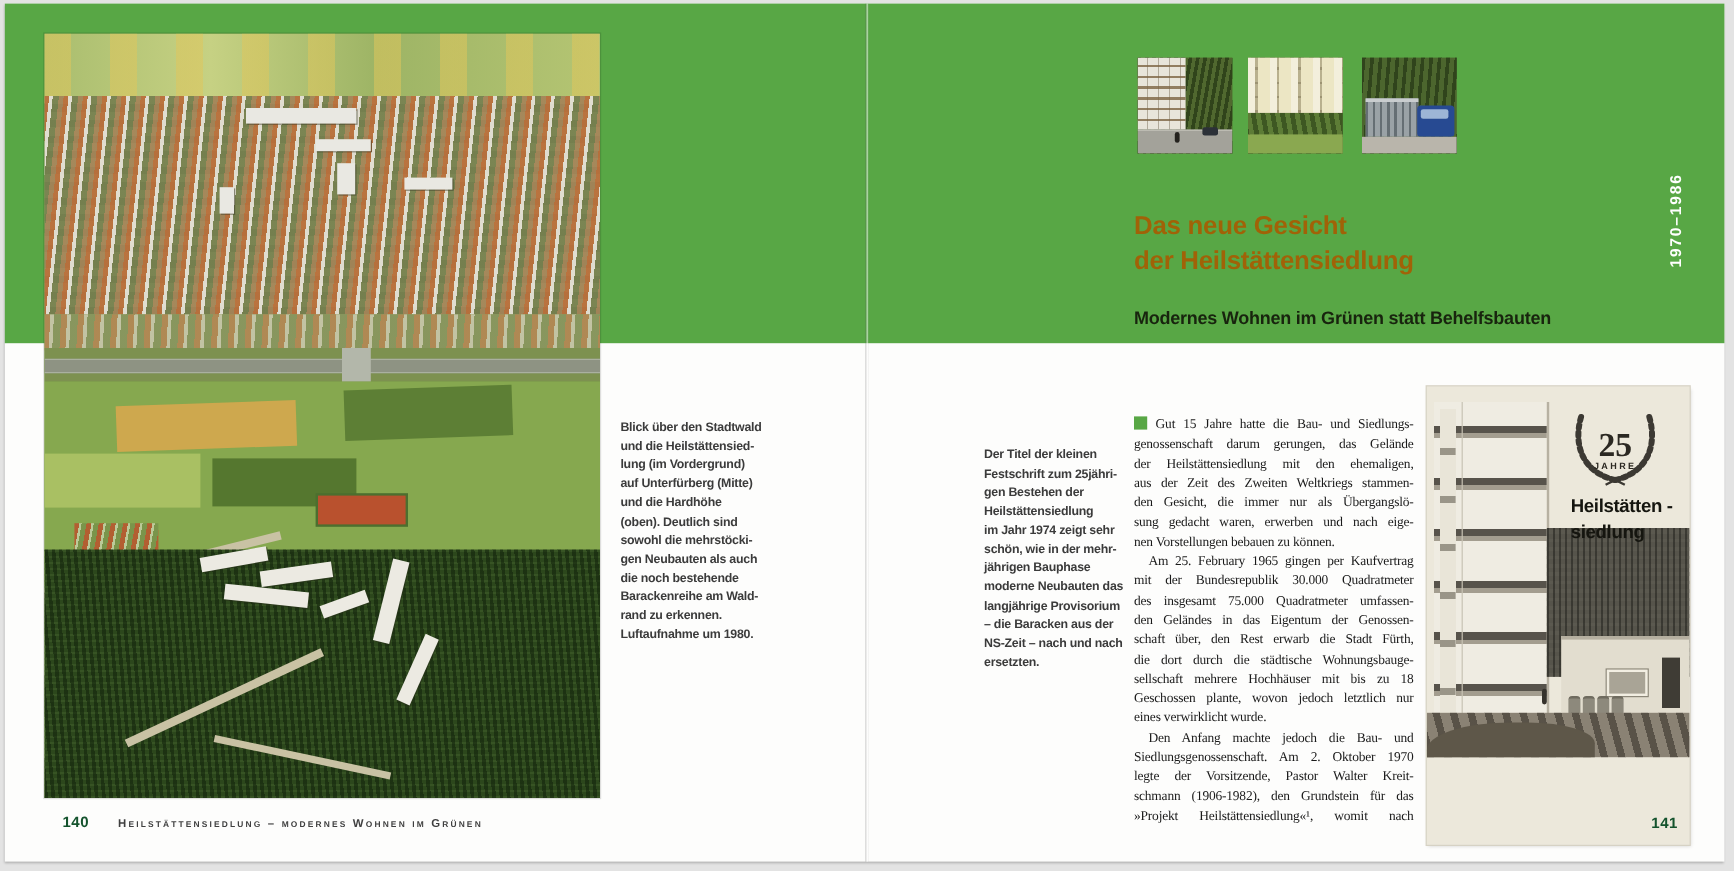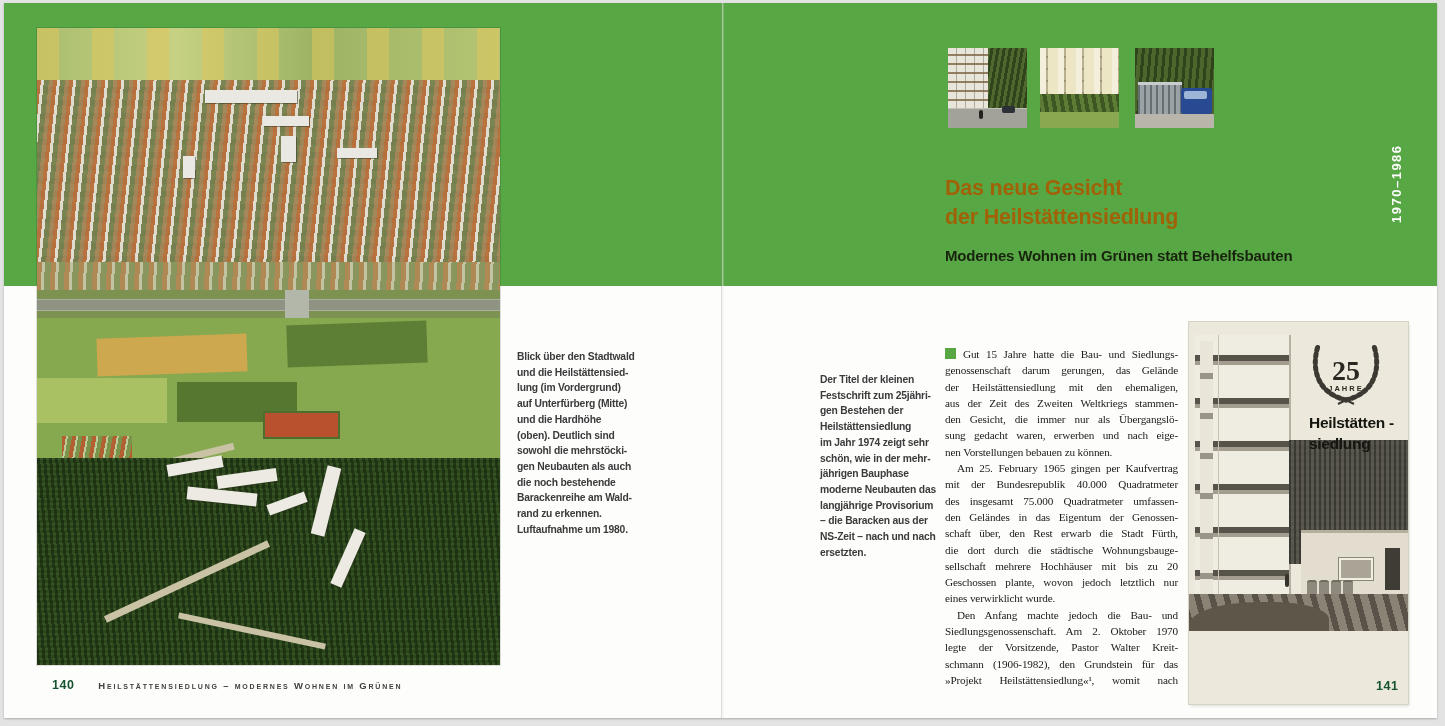--- a/index.html
+++ b/index.html
@@ -96,21 +96,21 @@
   .t3{left:1131px;background:
       repeating-linear-gradient(95deg,rgba(20,34,10,.5) 0 3px,transparent 3px 7px),#4c662e;}
   .t3 .garage{position:absolute;left:3px;top:34px;width:44px;height:32px;border-top:3px solid #c9cdcf;background:
       repeating-linear-gradient(90deg,rgba(58,68,74,.55) 0 2px,transparent 2px 6px),#9aa2a6;}
   .t3 .van{position:absolute;left:46px;top:40px;width:31px;height:26px;background:#274a92;border-radius:3px;}
   .t3 .vanwin{position:absolute;left:49px;top:43px;width:23px;height:8px;background:#9db5d6;border-radius:2px;}
   .t3 .drive{position:absolute;left:0;top:66px;width:79px;height:14px;background:#b9b5ab;}
 
   .chapter{position:absolute;left:941px;top:171px;}
   .chapter h1{font-size:21.5px;line-height:29px;color:#a16207;letter-spacing:-0.2px;font-weight:bold;}
-  .chapter h2{font-size:15px;color:#18240e;margin-top:15px;letter-spacing:-0.2px;font-weight:bold;}
+  .chapter h2{font-size:15px;color:#18240e;margin-top:25px;letter-spacing:-0.2px;font-weight:bold;}
 
   .years{
     position:absolute;left:1385px;top:120px;height:100px;width:20px;
     writing-mode:vertical-rl;transform:rotate(180deg);
     color:#fff;font-weight:bold;font-size:13px;letter-spacing:1.5px;
   }
 
   .right-caption{position:absolute;left:816px;top:369px;width:122px;}
 
   .body-col{
@@ -265,26 +265,26 @@
 
     <div class="body-col">
         <div class="bline"><span class="bullet"></span>Gut 15 Jahre hatte die Bau- und Siedlungs-</div>
         <div class="bline">genossenschaft darum gerungen, das Gelände</div>
         <div class="bline">der Heilstättensiedlung mit den ehemaligen,</div>
         <div class="bline">aus der Zeit des Zweiten Weltkriegs stammen-</div>
         <div class="bline">den Gesicht, die immer nur als Übergangslö-</div>
         <div class="bline">sung gedacht waren, erwerben und nach eige-</div>
         <div class="bline lastline">nen Vorstellungen bebauen zu können.</div>
         <div class="bline indent">Am 25. February 1965 gingen per Kaufvertrag</div>
-        <div class="bline">mit der Bundesrepublik 40.000 Quadratmeter</div>
+        <div class="bline">mit der Bundesrepublik 30.000 Quadratmeter</div>
         <div class="bline">des insgesamt 75.000 Quadratmeter umfassen-</div>
         <div class="bline">den Geländes in das Eigentum der Genossen-</div>
         <div class="bline">schaft über, den Rest erwarb die Stadt Fürth,</div>
         <div class="bline">die dort durch die städtische Wohnungsbauge-</div>
-        <div class="bline">sellschaft mehrere Hochhäuser mit bis zu 20</div>
+        <div class="bline">sellschaft mehrere Hochhäuser mit bis zu 18</div>
         <div class="bline">Geschossen plante, wovon jedoch letztlich nur</div>
         <div class="bline lastline">eines verwirklicht wurde.</div>
         <div class="bline indent">Den Anfang machte jedoch die Bau- und</div>
         <div class="bline">Siedlungsgenossenschaft. Am 2. Oktober 1970</div>
         <div class="bline">legte der Vorsitzende, Pastor Walter Kreit-</div>
         <div class="bline">schmann (1906-1982), den Grundstein für das</div>
         <div class="bline">»Projekt Heilstättensiedlung«¹, womit nach</div>
       </div>
 
     <div class="cover">

